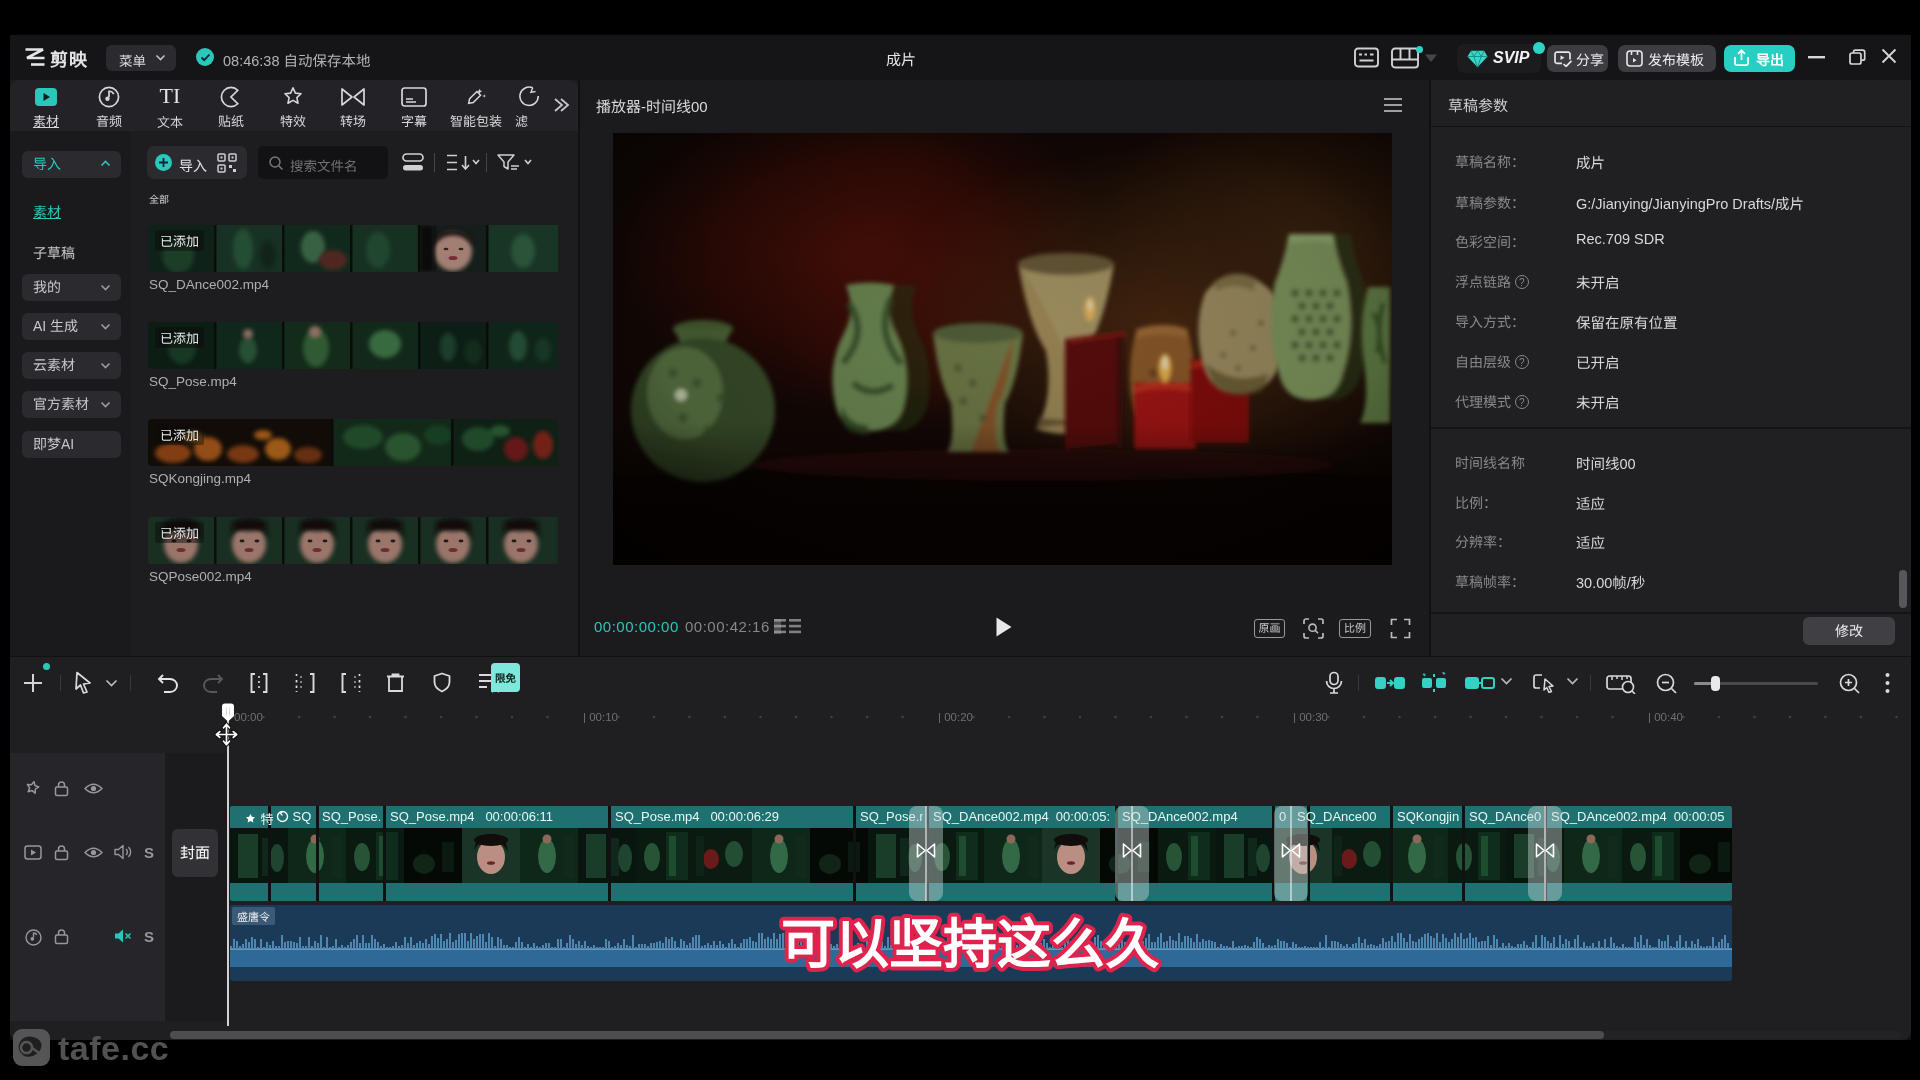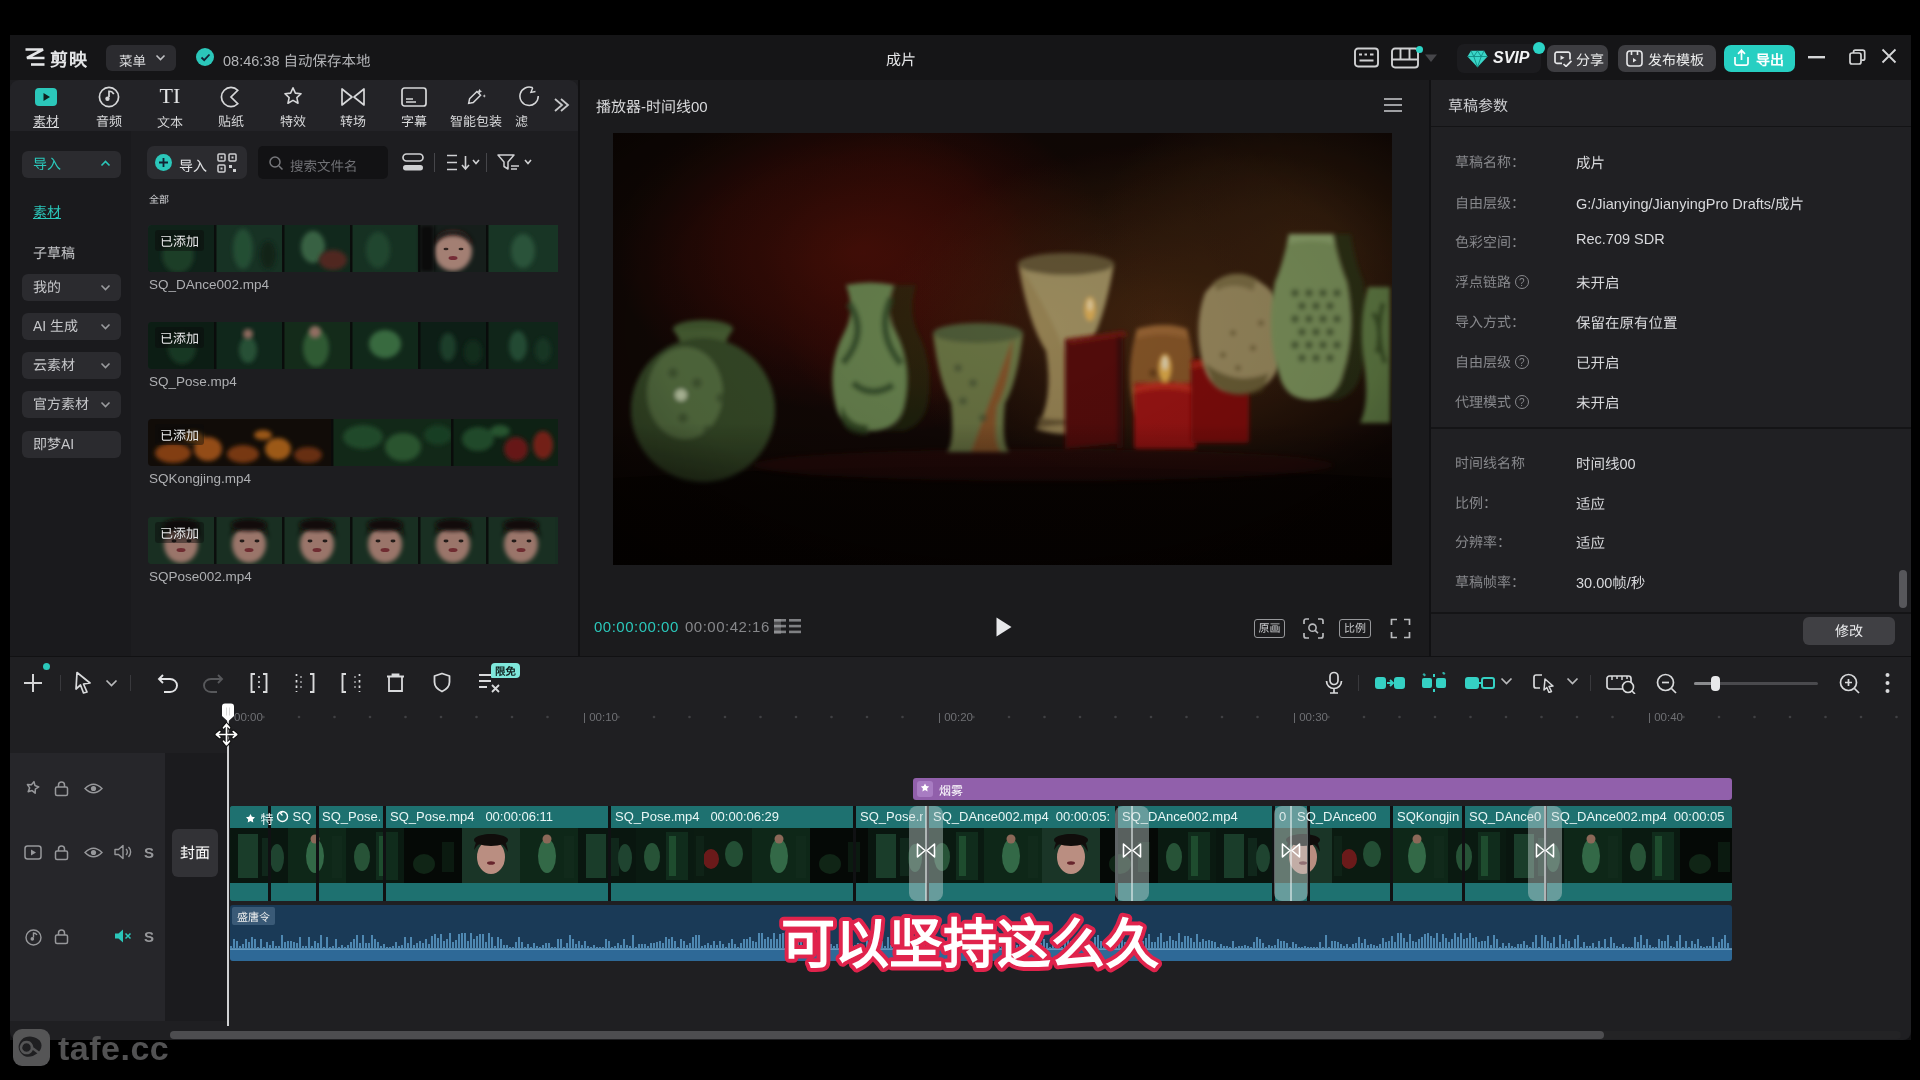--- a/index.html
+++ b/index.html
@@ -580,21 +580,21 @@
     <svg class="abs" style="left:810px;top:538px" width="21" height="21" viewBox="0 0 21 21">
       <path d="M7 1.5 H1.5 V7 M14 1.5 H19.5 V7 M7 19.5 H1.5 V14 M14 19.5 H19.5 V14" stroke="#b9babd" stroke-width="1.7" fill="none"></path>
     </svg>
   </div>
 
   <div id="rightpanel">
     <div class="abs" style="left:17px;top:14px;font-size:15px;color:#cdced1">草稿参数</div>
     <div class="abs" style="left:0;top:46px;width:480px;height:1px;background:#131315"></div>
     <div class="plabel" style="top:71px">草稿名称：</div>
       <div class="pval" style="top:71px">成片</div>
-    <div class="plabel" style="top:112px">自由层级：</div>
+    <div class="plabel" style="top:112px">草稿参数：</div>
       <div class="pval" style="top:112px">G:/Jianying/JianyingPro Drafts/成片</div>
     <div class="plabel" style="top:151px">色彩空间：</div>
       <div class="pval" style="top:151px">Rec.709 SDR</div>
     <div class="plabel" style="top:191px">浮点链路 <span class="qm">?</span></div>
       <div class="pval" style="top:191px">未开启</div>
     <div class="plabel" style="top:231px">导入方式：</div>
       <div class="pval" style="top:231px">保留在原有位置</div>
     <div class="plabel" style="top:271px">自由层级 <span class="qm">?</span></div>
       <div class="pval" style="top:271px">已开启</div>
     <div class="plabel" style="top:311px">代理模式 <span class="qm">?</span></div>
@@ -650,21 +650,21 @@
     <svg class="abs" style="left:376px;top:15px" width="19" height="21" viewBox="0 0 19 21">
         <path d="M1 4.5 H18 M3 4.5 V19 H16 V4.5 M6.5 4.5 V2.5 H12.5 V4.5" stroke="#d9dadc" stroke-width="1.8" fill="none"></path>
       </svg>
     <svg class="abs" style="left:423px;top:15px" width="18" height="21" viewBox="0 0 18 21">
         <path d="M9 1.5 L16.5 4 V10 Q16.5 16 9 19.5 Q1.5 16 1.5 10 V4 Z" stroke="#d9dadc" stroke-width="1.8" fill="none" stroke-linejoin="round"></path>
       </svg>
     <svg class="abs" style="left:467px;top:16px" width="26" height="20" viewBox="0 0 26 20">
         <path d="M2 2 H18 M2 8 H14 M2 14 H10" stroke="#d9dadc" stroke-width="1.8"></path>
         <path d="M15 12 l7 7 M22 12 l-7 7" stroke="#d9dadc" stroke-width="1.8"></path>
       </svg>
-    <div class="abs" style="left:481px;top:6px;background:#7fe8dc;color:#10201e;font-size:10.5px;font-weight:bold;padding:0 4px;border-radius:4px 4px 4px 1px">限免</div>
+    <div class="abs" style="left:481px;top:6px;background:#7fe8dc;color:#10201e;font-size:10.5px;font-weight:bold;padding:7px 4px;border-radius:4px 4px 4px 1px">限免</div>
 
     <svg class="abs" style="left:1315px;top:14px" width="18" height="24" viewBox="0 0 18 24">
         <rect x="5" y="1.5" width="8" height="12" rx="4" stroke="#d9dadc" stroke-width="1.7" fill="none"></rect>
         <path d="M1.5 10 a7.5 7.5 0 0 0 15 0 M9 17.5 V22 M5 22 h8" stroke="#d9dadc" stroke-width="1.7" fill="none"></path>
       </svg>
     <div class="sep" style="left:1348px;top:18px;height:16px;background:#39393d"></div>
     <svg class="abs" style="left:1365px;top:17px" width="30" height="18" viewBox="0 0 30 18">
         <g stroke="#35d1c4" stroke-width="2" fill="none">
           <rect x="1" y="4" width="9" height="10" rx="2" fill="#35d1c4"></rect>
           <rect x="20" y="4" width="9" height="10" rx="2" fill="#35d1c4"></rect>
@@ -822,27 +822,20 @@
         <path d="M4.5 7 V5 a3 3 0 0 1 6 0 v2" stroke="#97989b" stroke-width="1.5" fill="none"></path>
       </svg>
     <svg class="abs" style="left:104px;top:271px" width="18" height="16" viewBox="0 0 18 16">
         <path d="M1 5.5 h3.5 L9 1.5 v13 L4.5 10.5 H1 z" fill="#2bc7ba" stroke="none"></path>
         <path d="M11.5 5.5 l5 5 M16.5 5.5 l-5 5" stroke="#2bc7ba" stroke-width="1.5"></path>
       </svg>
     <div class="abs" style="left:134px;top:271px;color:#97989b;font-size:15px;font-weight:bold">S</div>
 
     <div class="abs" style="left:162px;top:172px;width:46px;height:48px;background:#323236;border-radius:6px;color:#ffffff;font-size:15px;text-align:center;line-height:48px">封面</div>
 
-    <div class="abs" style="left:903px;top:121px;width:819px;height:22px;background:#9160ab;border-radius:3px;z-index:4">
-      <div class="abs" style="left:4px;top:3px;width:16px;height:16px;background:#a87cc2;border-radius:3px"></div>
-      <svg class="abs" style="left:6px;top:5px" width="12" height="12" viewBox="0 0 12 12">
-          <path d="M6 0.5 l1.3 2.6 2.9 0.4 -2.1 2 0.5 2.9 -2.6 -1.4 -2.6 1.4 0.5 -2.9 -2.1 -2 2.9 -0.4 z" fill="#fff"></path>
-        </svg>
-      <div class="abs" style="left:26px;top:3px;font-size:12px;color:#fff">烟雾</div>
-    </div>
     <div class="abs" style="left:220px;top:149px;width:1502px;height:95px;background:#1e7170;border-radius:3px;overflow:hidden">
       <svg class="abs" style="left:0;top:22px" width="1508" height="55" viewBox="0 0 1508 55">
           <defs>
             <g id="v1">
               <rect width="58" height="55" fill="#0a1811"></rect>
               <rect x="8" y="6" width="20" height="44" fill="#1d4530" opacity="0.95"></rect>
               <rect x="32" y="10" width="9" height="38" fill="#122a1e"></rect>
               <ellipse cx="47" cy="30" rx="7" ry="14" fill="#224a34"></ellipse>
             </g>
             <g id="v2">
@@ -954,21 +947,21 @@
             <path d="M1.5 2 V15 L9 8.5 Z M18.5 2 V15 L11 8.5 Z" stroke="#fff" stroke-width="1.6" fill="none" stroke-linejoin="round"></path>
           </svg>
         </div>
         <div class="abs" style="left:1298px;top:0;width:34px;height:95px;background:rgba(205,218,218,0.42);border-radius:8px;z-index:5">
           <div class="abs" style="left:16px;top:0;width:1.5px;height:95px;background:rgba(240,245,245,0.55)"></div>
           <svg class="abs" style="left:7px;top:36px" width="20" height="17" viewBox="0 0 20 17">
             <path d="M1.5 2 V15 L9 8.5 Z M18.5 2 V15 L11 8.5 Z" stroke="#fff" stroke-width="1.6" fill="none" stroke-linejoin="round"></path>
           </svg>
         </div>
     </div>
-    <div class="abs" style="left:220px;top:248px;width:1502px;height:56px;background:#1a3a57;border-radius:3px;overflow:hidden">
+    <div class="abs" style="left:220px;top:248px;width:1502px;height:76px;background:#1a3a57;border-radius:3px;overflow:hidden">
       <svg class="abs" style="left:0;top:0" width="1502" height="62" viewBox="0 0 1502 62">
           <rect x="0" y="44" width="1502" height="18" fill="#2e6997"></rect>
           <rect x="0" y="43.2" width="1502" height="1.6" fill="#7fb3d4" opacity="0.8"></rect>
           <g fill="#4e88b2">
             <rect x="0" y="41" width="2" height="3"></rect>
             <rect x="3" y="34" width="2" height="10"></rect>
             <rect x="6" y="36" width="2" height="8"></rect>
             <rect x="9" y="41" width="2" height="3"></rect>
             <rect x="12" y="39" width="2" height="5"></rect>
             <rect x="15" y="34" width="2" height="10"></rect>

